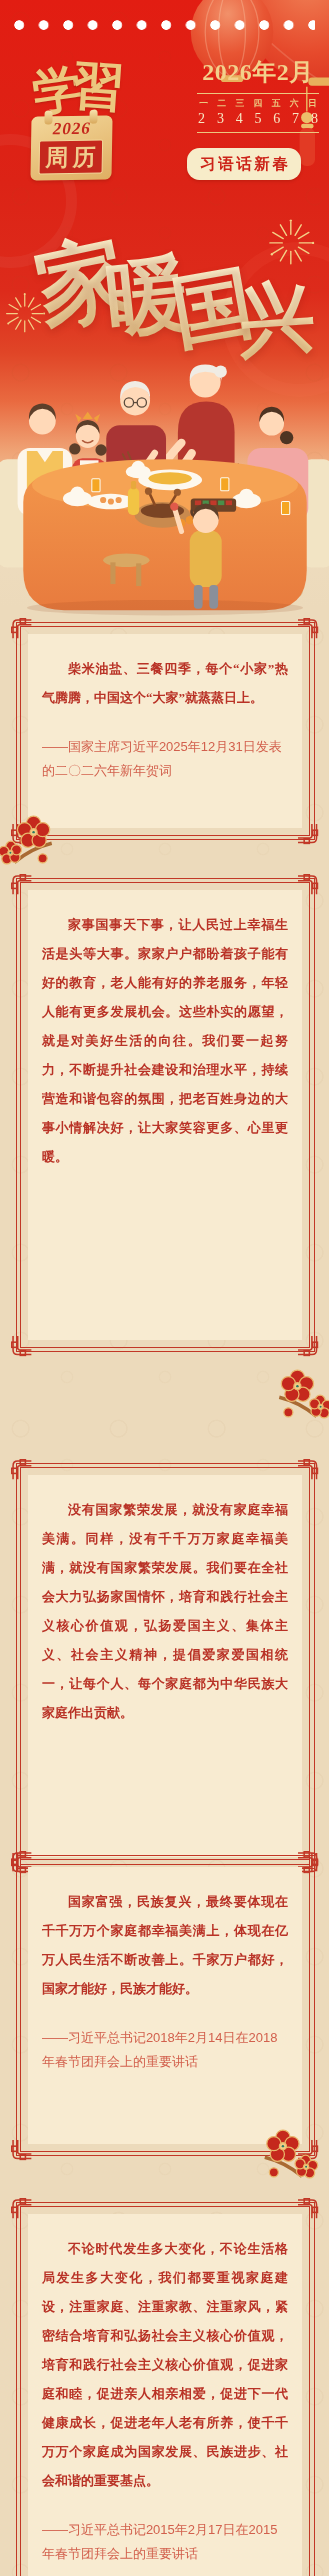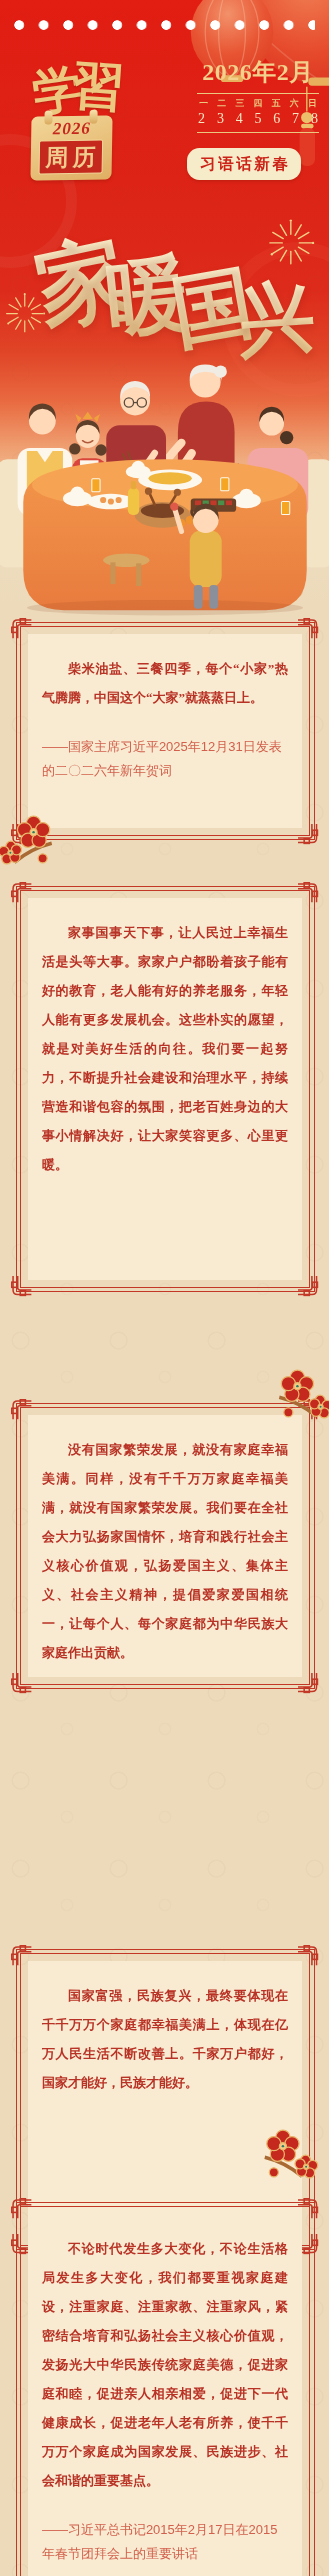--- a/index.html
+++ b/index.html
@@ -360,21 +360,21 @@
       </svg>
     <div class="qpanel">
       <p class="qtext">柴米油盐、三餐四季，每个“小家”热气腾腾，中国这个“大家”就蒸蒸日上。</p>
       <p class="qattr">——国家主席习近平2025年12月31日发表的二〇二六年新年贺词</p>
     </div>
   </div>
   <svg class="plum" style="left:-7.2px;top:812px;" width="61" height="63" viewBox="0 0 120 125">
       <use href="#plumflower" transform="scale(-1,1) translate(-120,0)"></use>
     </svg>
 
-  <div class="qbox" style="top:878px;height:406px;margin-top:8px;">
+  <div class="qbox" style="top:878px;height:474px;">
     <div class="qframe-o"></div>
     <div class="qframe-i"></div>
     <svg class="knot k-tl" viewBox="0 0 40 40" width="20.6" height="20.6">
         <use href="#knot"></use>
       </svg>
     <svg class="knot k-tr" viewBox="0 0 40 40" width="20.6" height="20.6">
         <use href="#knot"></use>
       </svg>
     <svg class="knot k-br" viewBox="0 0 40 40" width="20.6" height="20.6">
         <use href="#knot"></use>
@@ -383,73 +383,74 @@
         <use href="#knot"></use>
       </svg>
     <div class="qpanel">
       <p class="qtext">家事国事天下事，让人民过上幸福生活是头等大事。家家户户都盼着孩子能有好的教育，老人能有好的养老服务，年轻人能有更多发展机会。这些朴实的愿望，就是对美好生活的向往。我们要一起努力，不断提升社会建设和治理水平，持续营造和谐包容的氛围，把老百姓身边的大事小情解决好，让大家笑容更多、心里更暖。</p>
     </div>
   </div>
   <svg class="plum" style="left:277px;top:1366px;" width="61" height="63" viewBox="0 0 120 125">
       <use href="#plumflower"></use>
     </svg>
 
-  <div class="qbox" style="top:1403px;height:286px;">
+  <div class="qbox" style="top:1463px;height:406px;">
     <div class="qframe-o"></div>
     <div class="qframe-i"></div>
     <svg class="knot k-tl" viewBox="0 0 40 40" width="20.6" height="20.6">
         <use href="#knot"></use>
       </svg>
     <svg class="knot k-tr" viewBox="0 0 40 40" width="20.6" height="20.6">
         <use href="#knot"></use>
       </svg>
     <svg class="knot k-br" viewBox="0 0 40 40" width="20.6" height="20.6">
         <use href="#knot"></use>
       </svg>
     <svg class="knot k-bl" viewBox="0 0 40 40" width="20.6" height="20.6">
         <use href="#knot"></use>
       </svg>
     <div class="qpanel">
       <p class="qtext">没有国家繁荣发展，就没有家庭幸福美满。同样，没有千千万万家庭幸福美满，就没有国家繁荣发展。我们要在全社会大力弘扬家国情怀，培育和践行社会主义核心价值观，弘扬爱国主义、集体主义、社会主义精神，提倡爱家爱国相统一，让每个人、每个家庭都为中华民族大家庭作出贡献。</p>
     </div>
   </div>
 
-  <div class="qbox" style="top:1949px;height:301px;padding-left:44px;">
+  <div class="qbox" style="top:1855px;height:301px;padding-left:44px;">
     <div class="qframe-o"></div>
     <div class="qframe-i"></div>
     <svg class="knot k-tl" viewBox="0 0 40 40" width="20.6" height="20.6">
         <use href="#knot"></use>
       </svg>
     <svg class="knot k-tr" viewBox="0 0 40 40" width="20.6" height="20.6">
         <use href="#knot"></use>
       </svg>
     <svg class="knot k-br" viewBox="0 0 40 40" width="20.6" height="20.6">
         <use href="#knot"></use>
       </svg>
     <svg class="knot k-bl" viewBox="0 0 40 40" width="20.6" height="20.6">
         <use href="#knot"></use>
       </svg>
     <div class="qpanel">
       <p class="qtext">国家富强，民族复兴，最终要体现在千千万万个家庭都幸福美满上，体现在亿万人民生活不断改善上。千家万户都好，国家才能好，民族才能好。</p>
+      <p class="qattr">——习近平总书记2018年2月14日在2018年春节团拜会上的重要讲话</p>
     </div>
   </div>
   <svg class="plum" style="left:260px;top:2126px;" width="66" height="63" viewBox="0 0 120 125">
       <use href="#plumflower"></use>
     </svg>
 
   <div class="qbox" style="top:2202px;height:524px;">
     <div class="qframe-o"></div>
     <div class="qframe-i"></div>
     <svg class="knot k-tl" viewBox="0 0 40 40" width="20.6" height="20.6">
         <use href="#knot"></use>
       </svg>
     <svg class="knot k-tr" viewBox="0 0 40 40" width="20.6" height="20.6">
         <use href="#knot"></use>
       </svg>
 
     <div class="qpanel">
-      <p class="qtext">不论时代发生多大变化，不论生活格局发生多大变化，我们都要重视家庭建设，注重家庭、注重家教、注重家风，紧密结合培育和弘扬社会主义核心价值观，发扬光大中华民族传统家庭美德，促进家庭和睦，促进亲人相亲相爱，促进下一代健康成长，促进老年人老有所养，使千千万万个家庭成为国家发展、民族进步、社会和谐的重要基点。</p>
+      <p class="qtext">不论时代发生多大变化，不论生活格局发生多大变化，我们都要重视家庭建设，注重家庭、注重家教、注重家风，紧密结合培育和弘扬社会主义核心价值观，培育和践行社会主义核心价值观，促进家庭和睦，促进亲人相亲相爱，促进下一代健康成长，促进老年人老有所养，使千千万万个家庭成为国家发展、民族进步、社会和谐的重要基点。</p>
       <p class="qattr">——习近平总书记2015年2月17日在2015年春节团拜会上的重要讲话</p>
     </div>
   </div>
 
 </div>
 
 
 </body></html>

